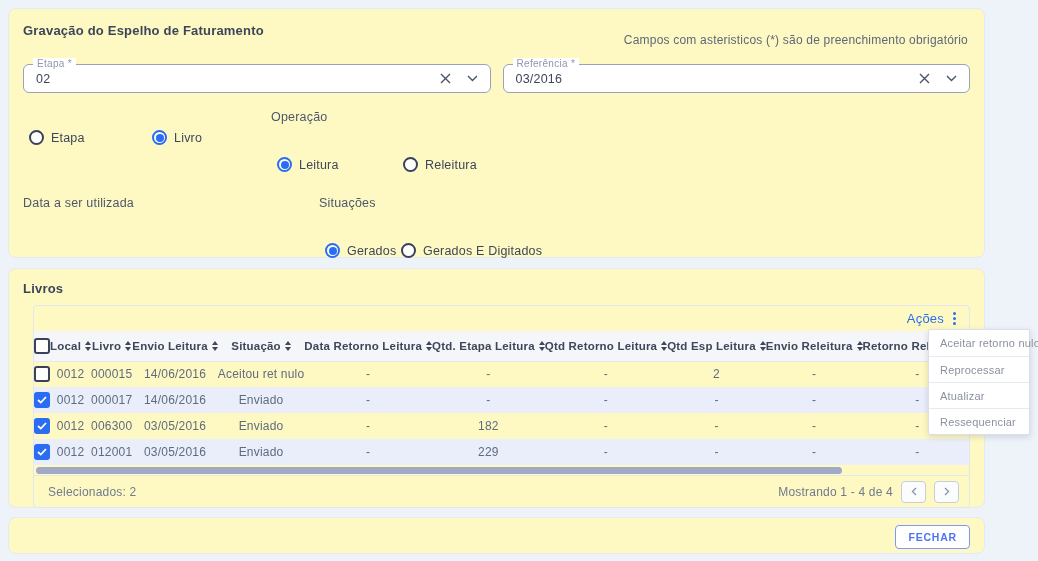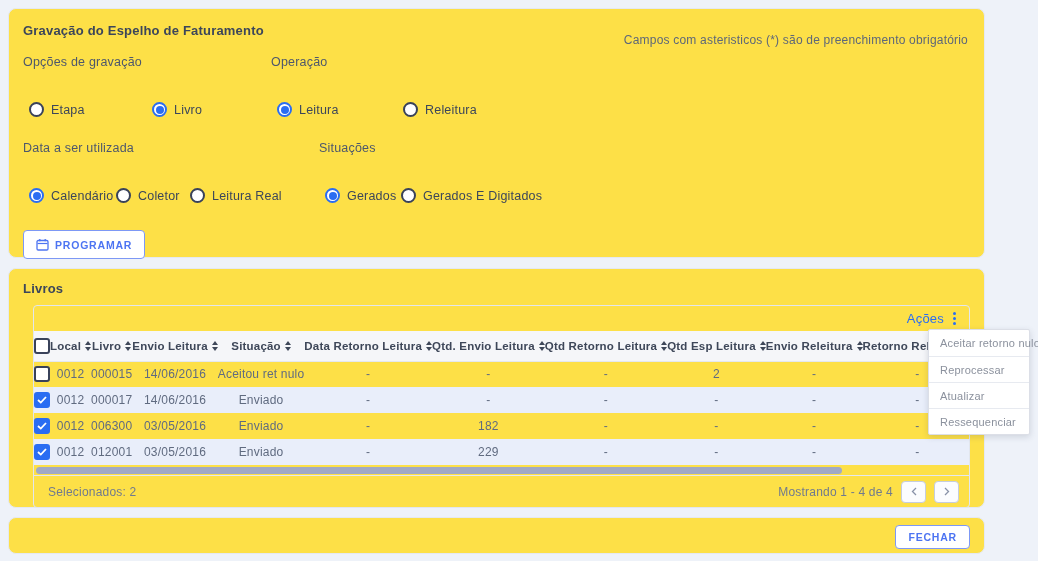--- a/index.html
+++ b/index.html
@@ -8,21 +8,21 @@
     font-family:"Liberation Sans", sans-serif;
     background:#eef2f9;
     color:#3e4759;
     letter-spacing:.2px;
     position:relative;
     overflow:hidden;
     font-size:13px;
   }
   .card {
     position:absolute; left:8px; width:977px;
-    background:#fde047; border:1px solid #e5e9f1; border-radius:8px;
+    background:#fef9c3; border:1px solid #e5e9f1; border-radius:8px;
   }
   #card-form   { top:8px;   height:250px; padding:14px; }
   #card-livros { top:268px; height:240px; padding:12px 14px; }
   #card-footer { top:517px; height:37px;  }
 
   .card-title { font-size:13px; font-weight:bold; color:#3c465a; }
 
   .required-note { position:absolute; top:24px; right:16px; font-size:12px; color:#5d6779; }
 
   
@@ -102,24 +102,49 @@
   
   #fechar-btn { position:absolute; right:14px; top:7px; height:24px; padding:0 12px; }
 </style>
 </head>
 <body>
 
 <div class="card" id="card-form">
   <div class="card-title">Gravação do Espelho de Faturamento</div>
   <div class="required-note">Campos com asteristicos (*) são de preenchimento obrigatório</div>
 
+  <div class="fields-row">
+    <div class="ofield">
+      <span class="flabel">Etapa *</span>
+      <input value="02" style="">
+      <span class="ficons">
+        <svg width="11" height="11" viewBox="0 0 11 11">
+            <path d="M1 1 L10 10 M10 1 L1 10" stroke="#4a5268" stroke-width="1.4" fill="none"></path>
+          </svg>
+        <svg width="11" height="7" viewBox="0 0 11 7">
+            <path d="M1 1 L5.5 5.5 L10 1" stroke="#4a5268" stroke-width="1.4" fill="none"></path>
+          </svg>
+      </span>
+    </div>
+    <div class="ofield">
+      <span class="flabel">Referência *</span>
+      <input value="03/2016" style="">
+      <span class="ficons">
+        <svg width="11" height="11" viewBox="0 0 11 11">
+            <path d="M1 1 L10 10 M10 1 L1 10" stroke="#4a5268" stroke-width="1.4" fill="none"></path>
+          </svg>
+        <svg width="11" height="7" viewBox="0 0 11 7">
+            <path d="M1 1 L5.5 5.5 L10 1" stroke="#4a5268" stroke-width="1.4" fill="none"></path>
+          </svg>
+      </span>
+    </div>
+  </div>
 
   <div class="radio-row row1">
     <div class="rg g1">
-      <div class="group-label">Opções de gravação</div>
       <div class="rg-items">
           <span class="radio-item">
             <span class="radio-circle"></span>
             <span class="rlabel">Etapa</span>
           </span>
           <span class="radio-item checked">
             <span class="radio-circle"></span>
             <span class="rlabel">Livro</span>
           </span>
         </div>
@@ -135,34 +160,20 @@
             <span class="radio-circle"></span>
             <span class="rlabel">Releitura</span>
           </span>
         </div>
     </div>
   </div>
 
   <div class="radio-row row2">
     <div class="rg g3">
       <div class="group-label">Data a ser utilizada</div>
-      <div class="rg-items">
-          <span class="radio-item checked">
-            <span class="radio-circle"></span>
-            <span class="rlabel">Calendário</span>
-          </span>
-          <span class="radio-item">
-            <span class="radio-circle"></span>
-            <span class="rlabel">Coletor</span>
-          </span>
-          <span class="radio-item">
-            <span class="radio-circle"></span>
-            <span class="rlabel">Leitura Real</span>
-          </span>
-        </div>
     </div>
     <div class="rg g4">
       <div class="group-label">Situações</div>
       <div class="rg-items">
           <span class="radio-item checked">
             <span class="radio-circle"></span>
             <span class="rlabel">Gerados</span>
           </span>
           <span class="radio-item">
             <span class="radio-circle"></span>
@@ -253,21 +264,21 @@
                 <span class="th-inner">
                   <span>Data Retorno Leitura</span>
                   <span class="sort">
                     <b class="up"></b>
                     <b class="dn"></b>
                   </span>
                 </span>
               </th>
               <th>
                 <span class="th-inner">
-                  <span>Qtd. Envio Leitura</span>
+                  <span>Qtd. Etapa Leitura</span>
                   <span class="sort">
                     <b class="up"></b>
                     <b class="dn"></b>
                   </span>
                 </span>
               </th>
               <th>
                 <span class="th-inner">
                   <span>Qtd Retorno Leitura</span>
                   <span class="sort">

